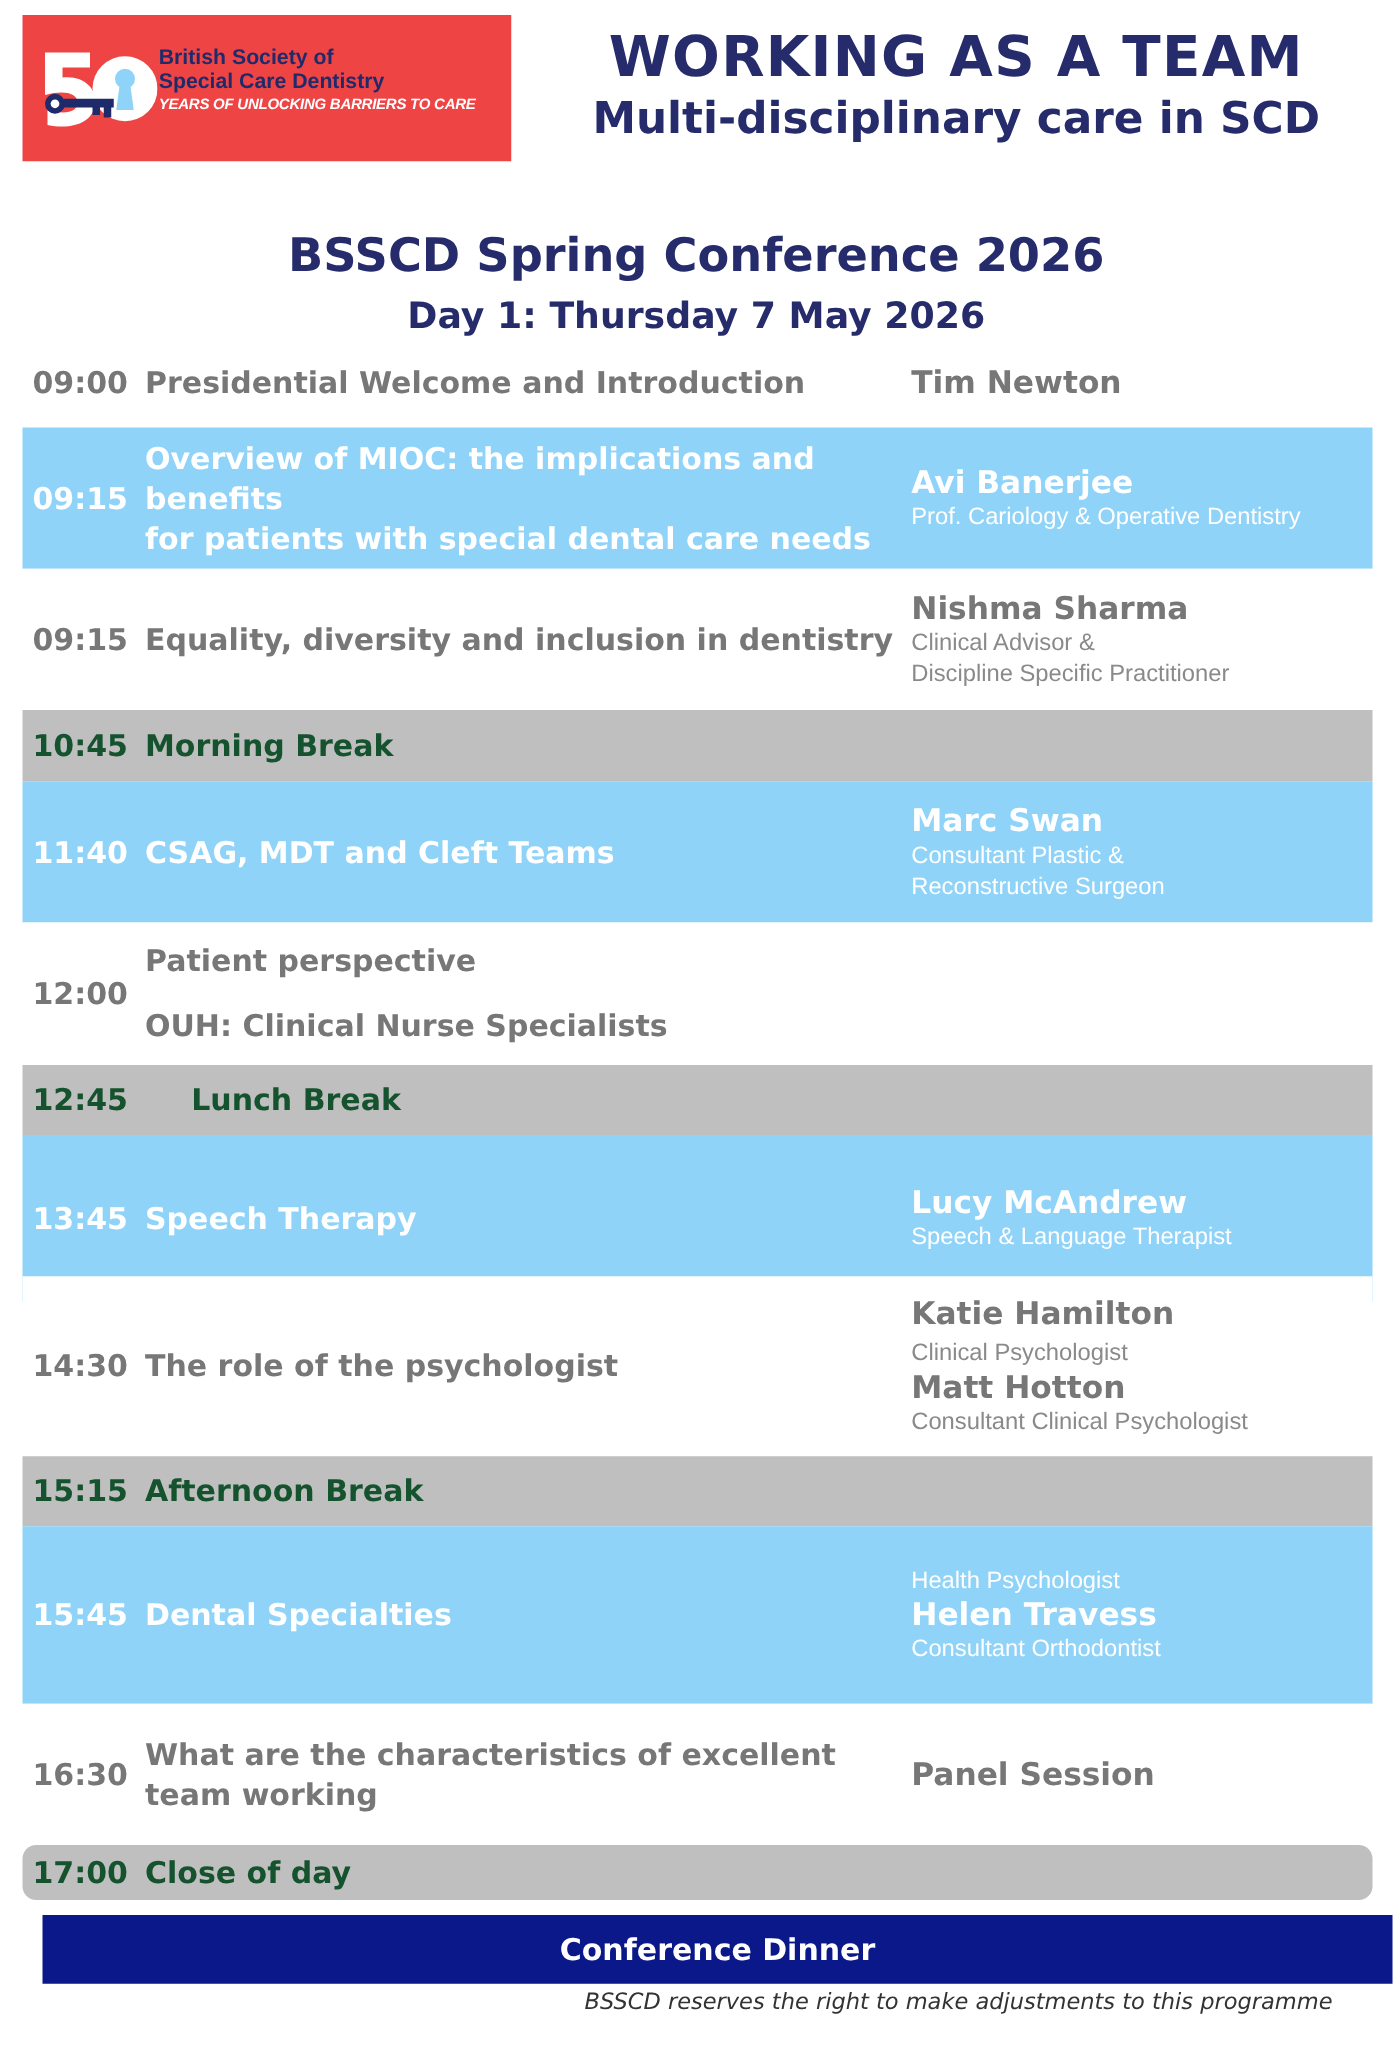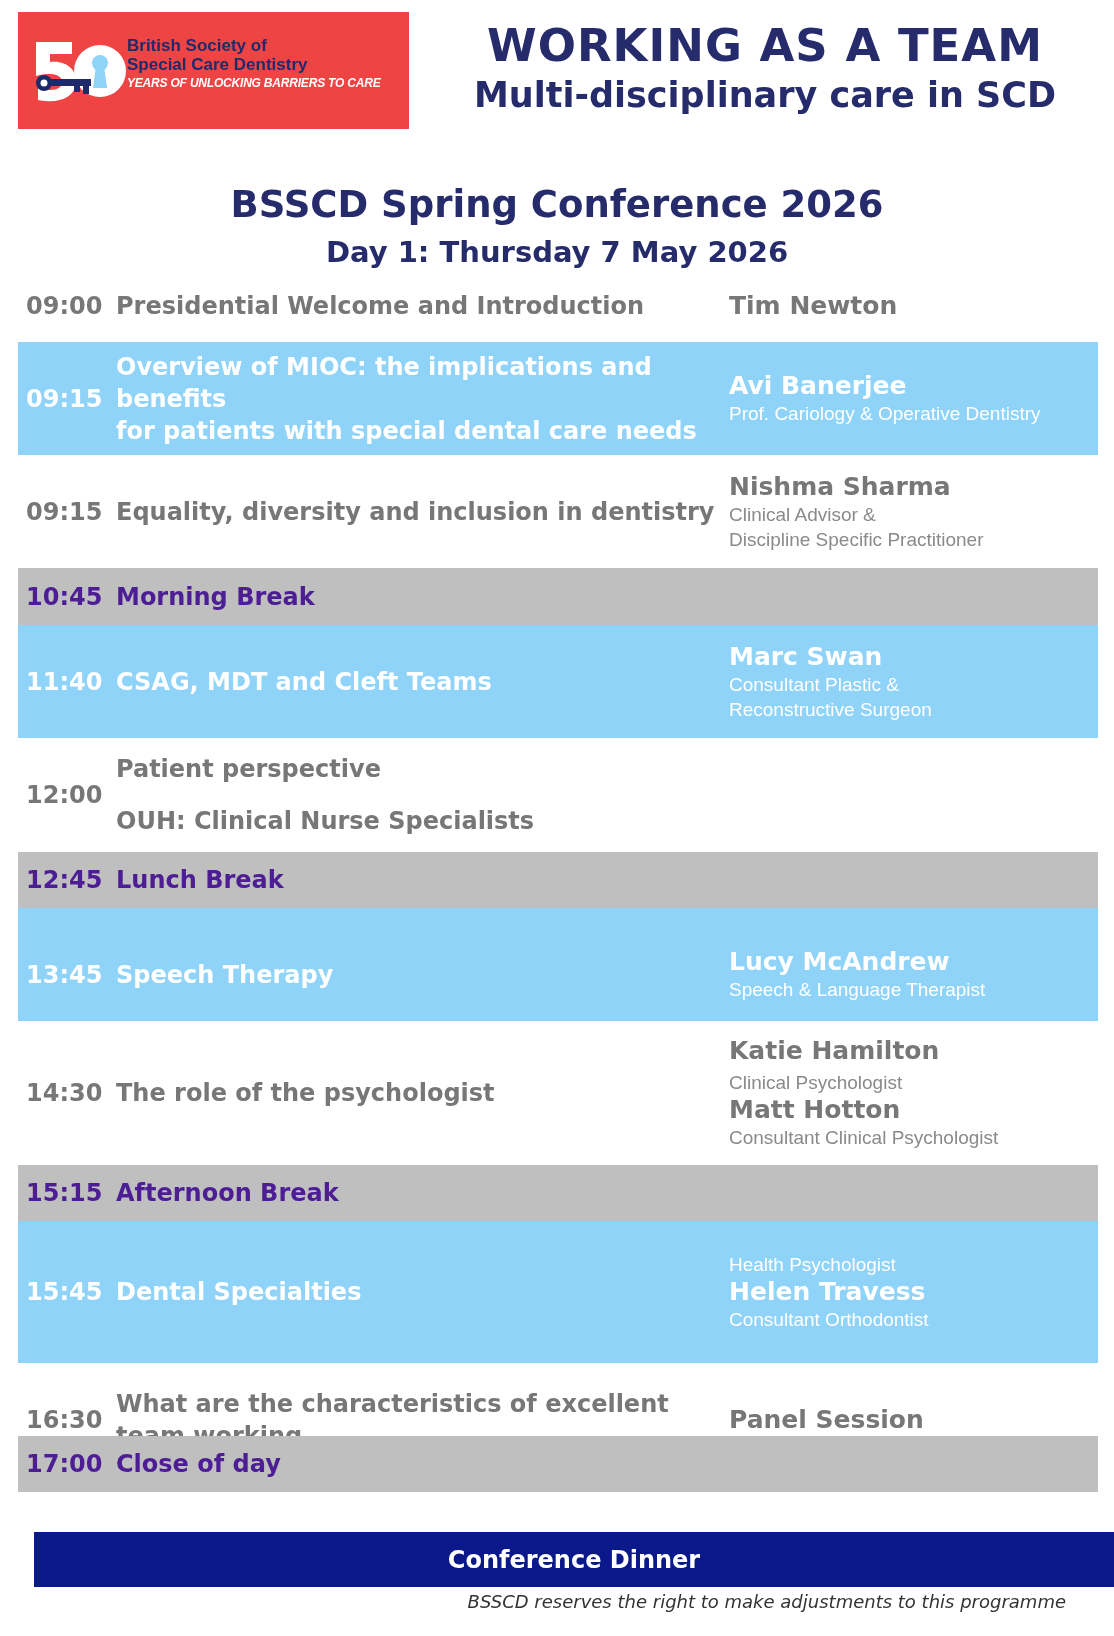--- a/index.html
+++ b/index.html
@@ -19,21 +19,21 @@
   .title-main { font-size: 45px; line-height: 52px; letter-spacing: 1px; }
   .title-sub { font-size: 35px; line-height: 46px; }
 
   .conf-block { position: absolute; left: 0; top: 182px; width: 1114px; text-align: center;
                 color: #262b6b; font-weight: bold; }
   .conf-title { font-size: 37px; line-height: 46px; }
   .conf-day { font-size: 29px; line-height: 44px; margin-top: 2px; }
 
   .row { position: absolute; left: 18px; width: 1080px; display: flex; align-items: center; }
   .row.blue { background: #8fd3f9; color: #ffffff; }
-  .row.grey { background: #bfbfbf; color: #4c1d95; }
+  .row.grey { background: #bfbfbf; color: #14532d; }
   .row.white { background: #ffffff; color: #777777; }
   .time { width: 98px; padding-left: 8px; box-sizing: border-box; font-weight: bold; font-size: 24px; }
   .title { width: 613px; font-weight: bold; font-size: 24px; line-height: 32px; }
   .title .t2 { display: block; }
   .speakers { flex: 1; }
   .sp-name { font-weight: bold; font-size: 25px; line-height: 30px; display: block; }
   .sp-role { font-family: "Liberation Sans", sans-serif; font-size: 19px; line-height: 25px; display: block; }
   .row.white .sp-name { color: #777777; }
   .row.white .sp-role { color: #8a8a8a; }
   .stack-titles .title span { display: block; }
@@ -125,21 +125,21 @@
 </div>
 
 <div class="row white stack-titles" style="top:738px;height:114px;">
   <div class="time">12:00</div>
   <div class="title" style="line-height:26px;">
     <span style="margin-bottom:26px;">Patient perspective</span>
     <span>OUH: Clinical Nurse Specialists</span>
   </div>
 </div>
 
-<div class="row grey" style="top:852px;height:56px;">
+<div class="row grey" style="top:852px;height:56px;gap:37px;">
   <div class="time">12:45</div>
   <div class="title">Lunch Break</div>
 </div>
 
 <div class="row blue" style="top:908px;height:133px;">
   <div class="time">13:45</div>
   <div class="title">Speech Therapy</div>
   <div class="speakers">
     <span class="sp-name">Lucy McAndrew</span>
     <span class="sp-role">Speech &amp; Language Therapist</span>
@@ -176,20 +176,20 @@
   <div class="time">16:30</div>
   <div class="title">
     <span class="t2">What are the characteristics of excellent</span>
     <span class="t2">team working</span>
   </div>
   <div class="speakers">
     <span class="sp-name">Panel Session</span>
   </div>
 </div>
 
-<div class="row grey" style="top:1436px;height:56px;">
+<div class="row grey" style="top:1476px;height:44px;border-radius:11px;">
   <div class="time">17:00</div>
   <div class="title">Close of day</div>
 </div>
 
 <div class="dinner">Conference Dinner</div>
 
 <div class="footer">BSSCD reserves the right to make adjustments to this programme</div>
 
 </body></html>

